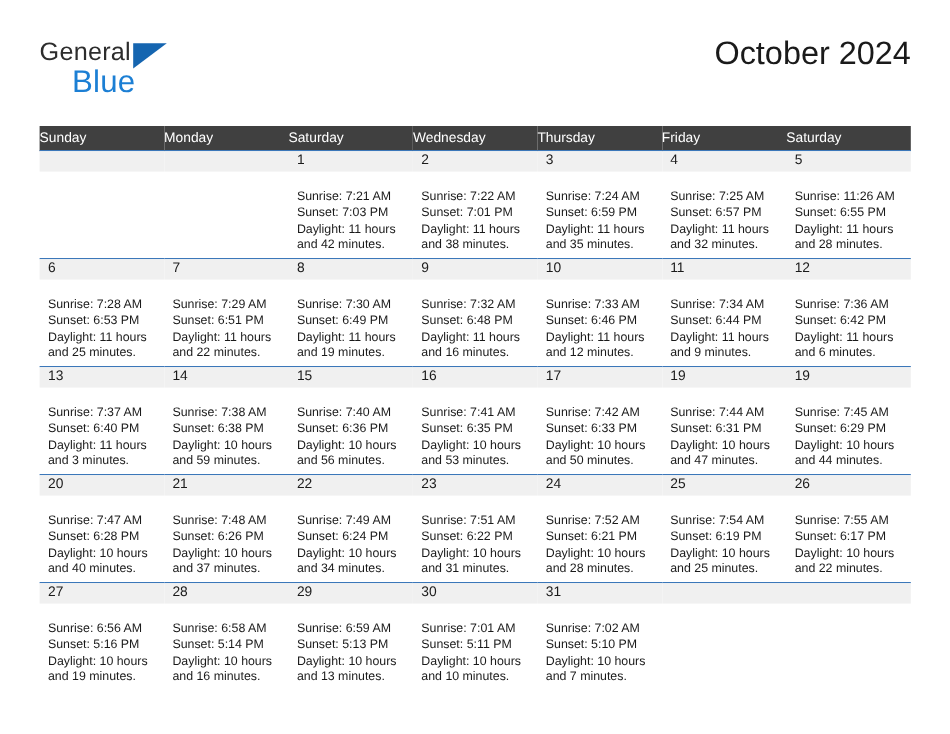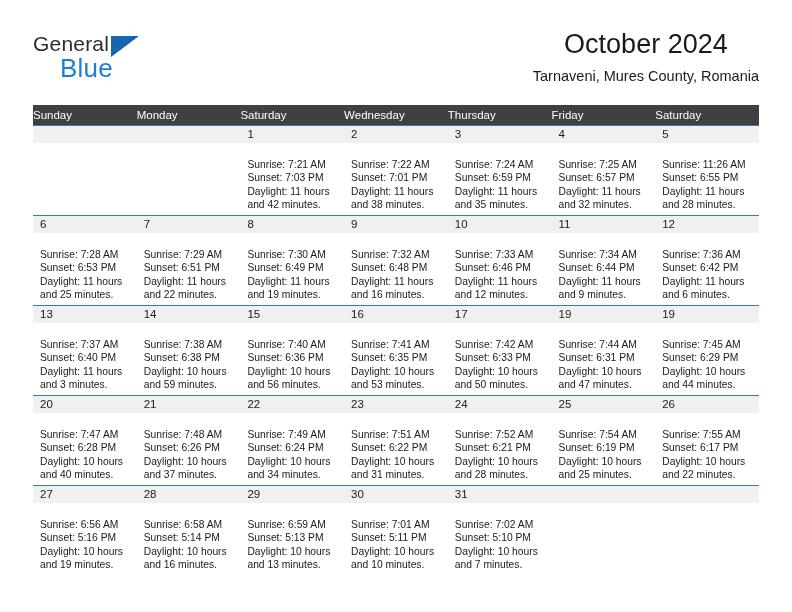--- a/index.html
+++ b/index.html
@@ -63,21 +63,21 @@
     width: 0;
     height: 0;
     border-left: 28px solid #1565b0;
     border-bottom: 21px solid transparent;
   }
 
   .title-block {
     position: absolute;
     right: 0;
     top: 0;
-    text-align: center;
+    text-align: left;
   }
   .cal-title {
     font-size: 27px;
     color: #1a1a1a;
     line-height: 32px;
     white-space: nowrap;
   }
   .cal-subtitle {
     font-size: 14.5px;
     color: #1a1a1a;
@@ -154,21 +154,20 @@
   <div class="top-bar">
 
     <div class="logo">
       <span class="logo-general">General</span>
       <span class="logo-triangle"></span>
       <span class="logo-blue">Blue</span>
     </div>
 
     <div class="title-block">
       <div class="cal-title">October 2024</div>
-      <div class="cal-subtitle">Tarnaveni, Mures County, Romania</div>
     </div>
 
   </div>
 
   <table class="calendar">
     <thead>
       <tr id="weekday-row">
           <th>Sunday</th>
           <th>Monday</th>
           <th>Saturday</th>

